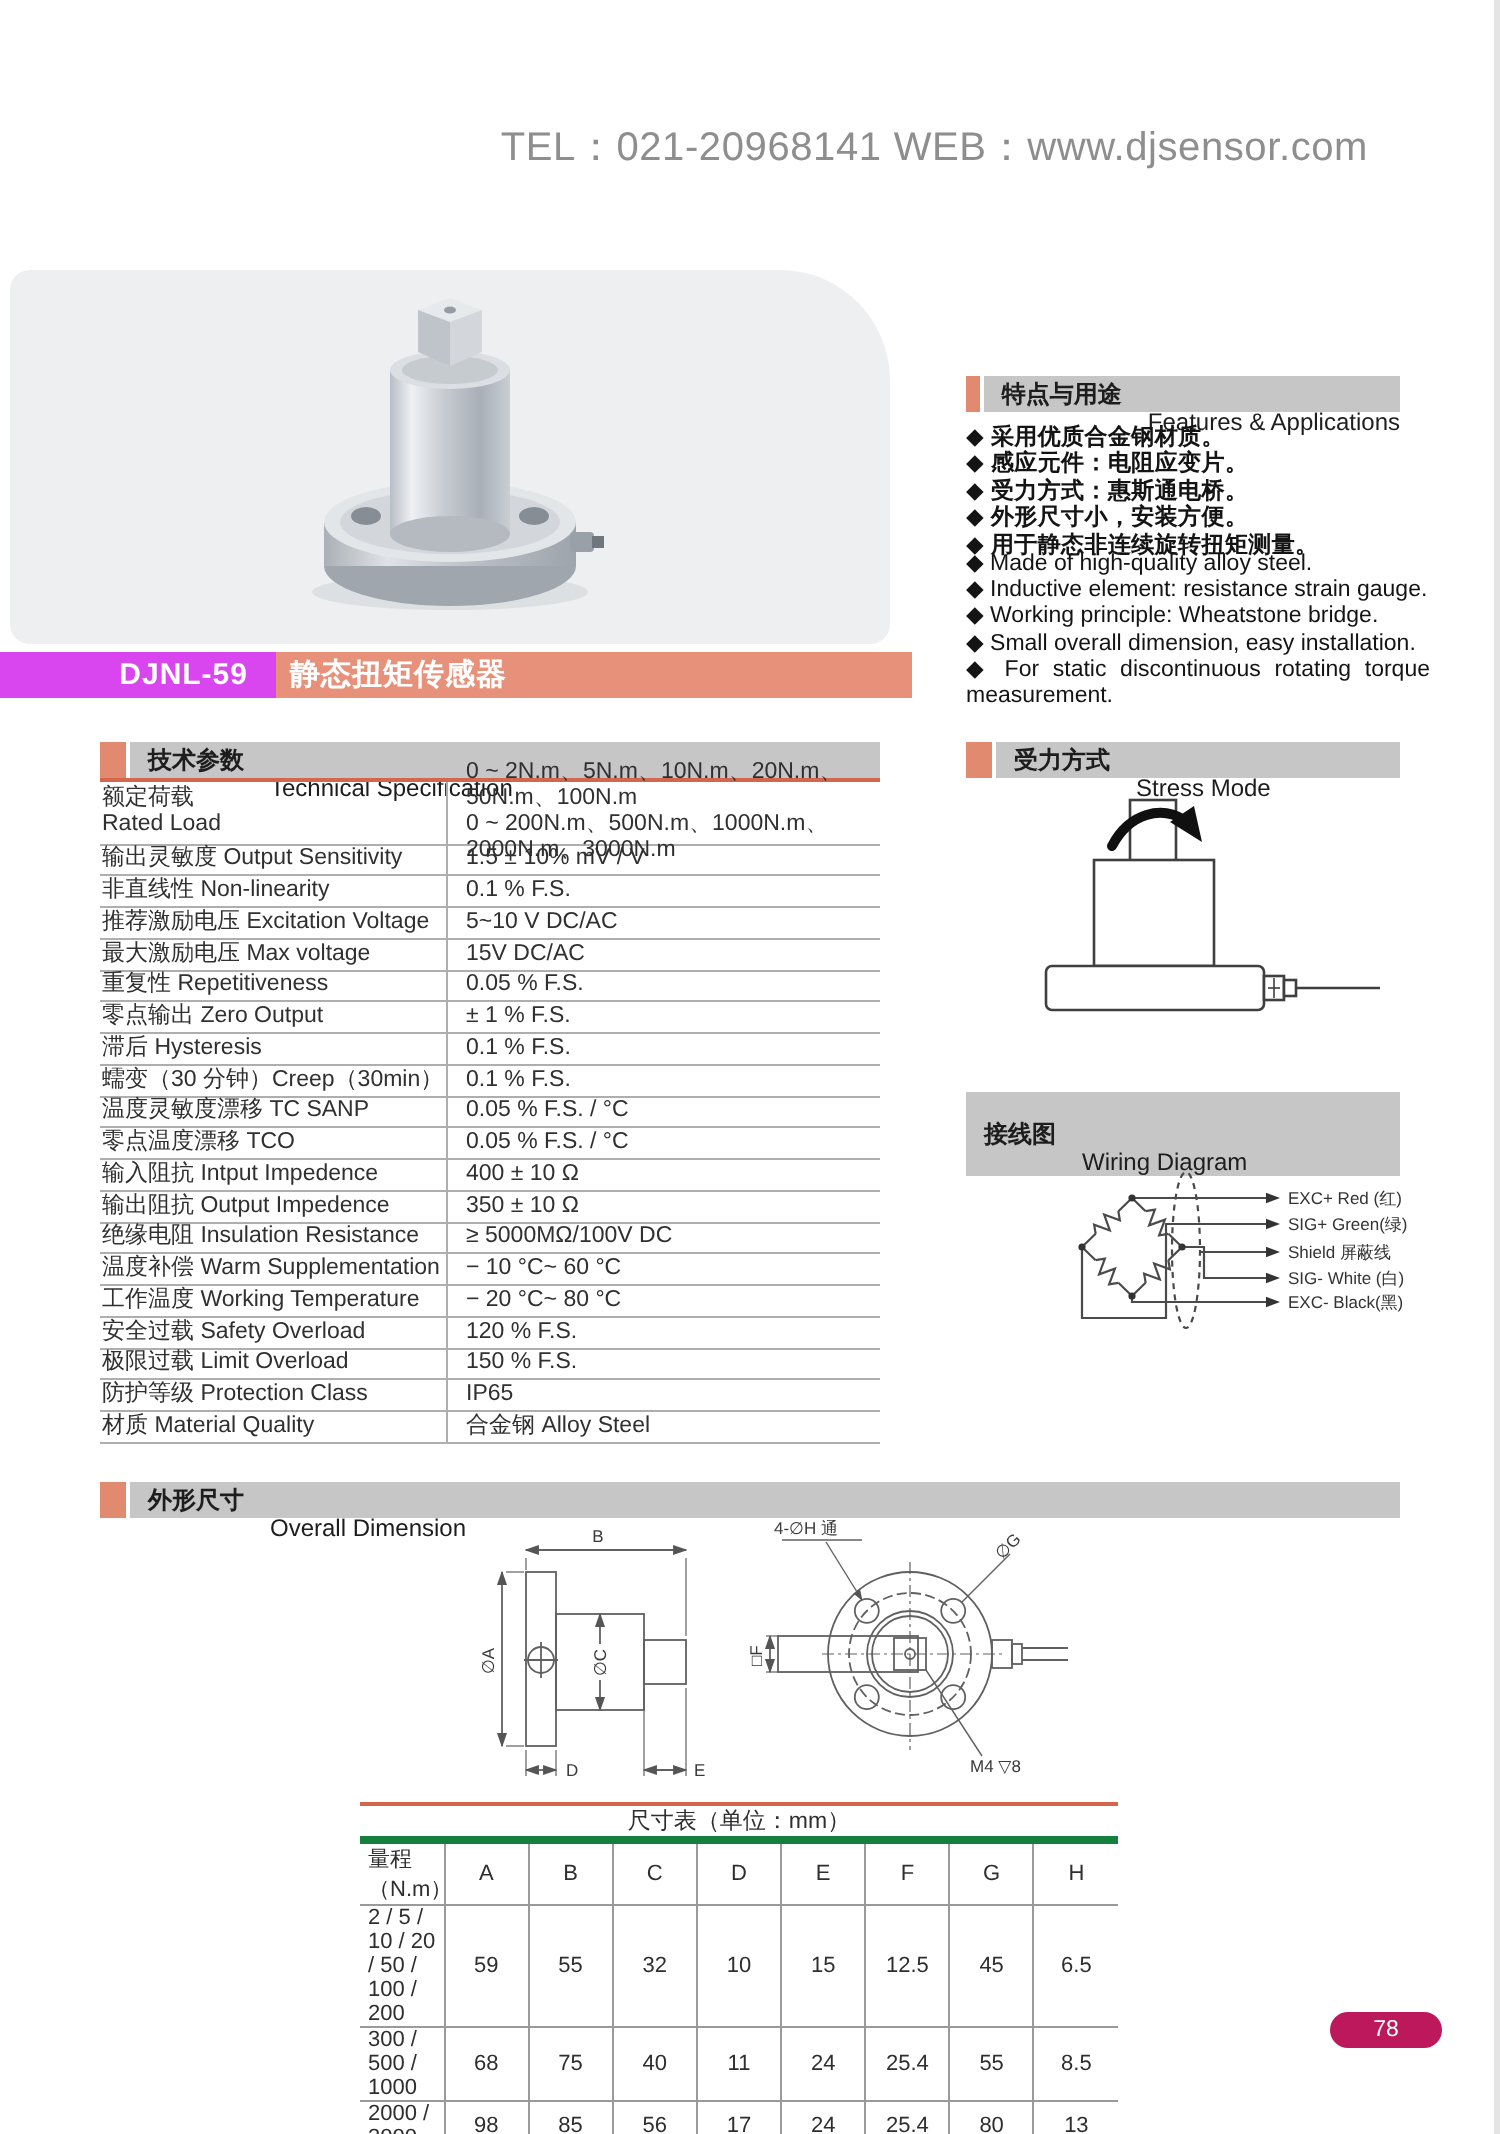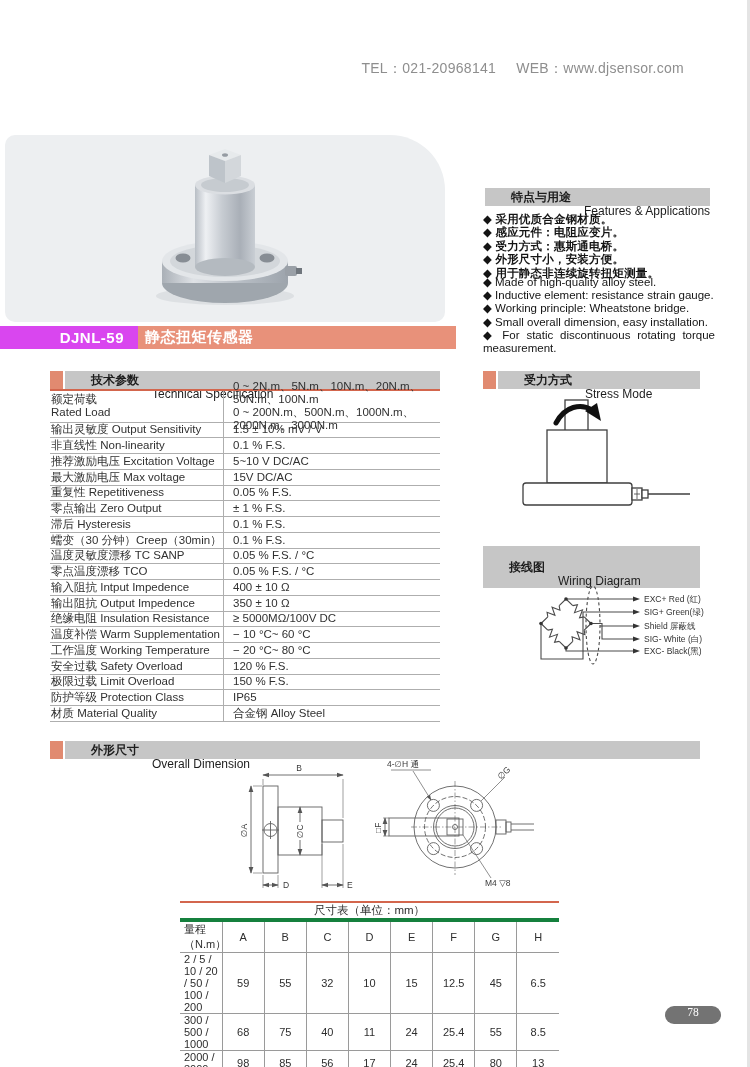--- a/index.html
+++ b/index.html
@@ -2,32 +2,32 @@
 <html><head>
 <meta charset="utf-8">
 <style>
   html,body{margin:0;padding:0;}
   body{
     width:750px;height:1067px;position:relative;background:#ffffff;
     font-family:"Liberation Sans","DejaVu Sans",sans-serif;color:#2b2b2b;overflow:hidden;
   }
   .abs{position:absolute;}
   
-  .contact{top:60px;right:66px;font-size:14px;color:#8e8e8e;letter-spacing:.3px;display:flex;gap:20px;}
+  .contact{top:60px;right:66px;font-size:20px;color:#8e8e8e;letter-spacing:.3px;display:flex;gap:6px;}
   
   .card{left:5px;top:135px;width:440px;height:187px;background:#edeff1;border-radius:10px 55px 10px 10px;display:flex;align-items:center;justify-content:center;}
   
   .titlebar{left:0;top:326px;width:456px;height:23px;display:flex;}
   .titlebar .dark{background:#d946ef;width:138px;display:flex;align-items:center;justify-content:flex-end;padding-right:14px;box-sizing:border-box;}
   .titlebar .light{background:#e8917a;flex:1;display:flex;align-items:center;padding-left:7px;}
   .titlebar span{color:#fff;font-size:15px;font-weight:bold;letter-spacing:.5px;white-space:nowrap;}
   
   .sechead{display:flex;align-items:stretch;height:18px;}
   .sechead .sq{width:13px;background:#e18a70;margin-right:2px;}
-  .sechead .bar{flex:1;background:#c6c6c6;display:flex;align-items:center;padding-left:26px;gap:13px;}
+  .sechead .bar{flex:1;background:#c6c6c6;display:flex;align-items:center;padding-left:9px;gap:13px;}
   .sechead .zh{font-size:12px;font-weight:bold;color:#1d1d1d;white-space:nowrap;}
   .sechead .en{font-size:12px;color:#1d1d1d;white-space:nowrap;margin-top:28px;}
   
   .spec-table{left:50px;top:389px;width:390px;border-top:2.5px solid #d3664d;}
   .srow{display:flex;height:15.75px;border-bottom:1px solid #aeaeae;box-sizing:border-box;}
   .srow.tall{height:31.5px;}
   .sl,.sv{display:flex;align-items:center;font-size:11.5px;line-height:13px;color:#303030;white-space:pre-line;}
   .sl{width:173px;box-sizing:border-box;padding-left:1px;}
   .sv{flex:1;border-left:1px solid #aeaeae;padding-left:9px;box-sizing:border-box;}
   
@@ -36,22 +36,22 @@
   .feat.zh div{font-weight:600;letter-spacing:.2px;}
   .feat.en div{line-height:13.2px;}
   .feat.en .just{text-align:justify;}
   
   table.dim{border-collapse:collapse;border-top:2.5px solid #d3664d;table-layout:fixed;}
   table.dim td{font-size:11px;color:#2e2e2e;height:15.8px;padding:0;box-sizing:border-box;}
   table.dim td.ttl{text-align:center;font-size:11.5px;height:18px;border-bottom:4px solid #15803d;}
   table.dim td.c{text-align:center;border-left:1px solid #9a9a9a;border-bottom:1px solid #9a9a9a;width:33px;}
   table.dim td.l{text-align:left;padding-left:4px;border-bottom:1px solid #9a9a9a;width:115px;}
   
-  .pill{left:665px;top:1006px;width:56px;height:18px;border-radius:9px;background:#737373;color:#fff;
-        font-size:11.5px;display:flex;justify-content:center;font-family:Liberation Serif, serif;}
+  .pill{left:665px;top:1006px;width:56px;height:18px;border-radius:9px;background:#be185d;color:#fff;
+        font-size:11.5px;display:flex;align-items:center;justify-content:center;}
   .edge{right:0;top:0;width:3px;height:1067px;background:#e4e4e4;}
   svg text{font-family:"Liberation Sans","DejaVu Sans",sans-serif;}
 </style>
 </head>
 <body>
 
 <div class="abs contact">
   <span>TEL：021-20968141</span>
   <span>WEB：www.djsensor.com</span>
 </div>

